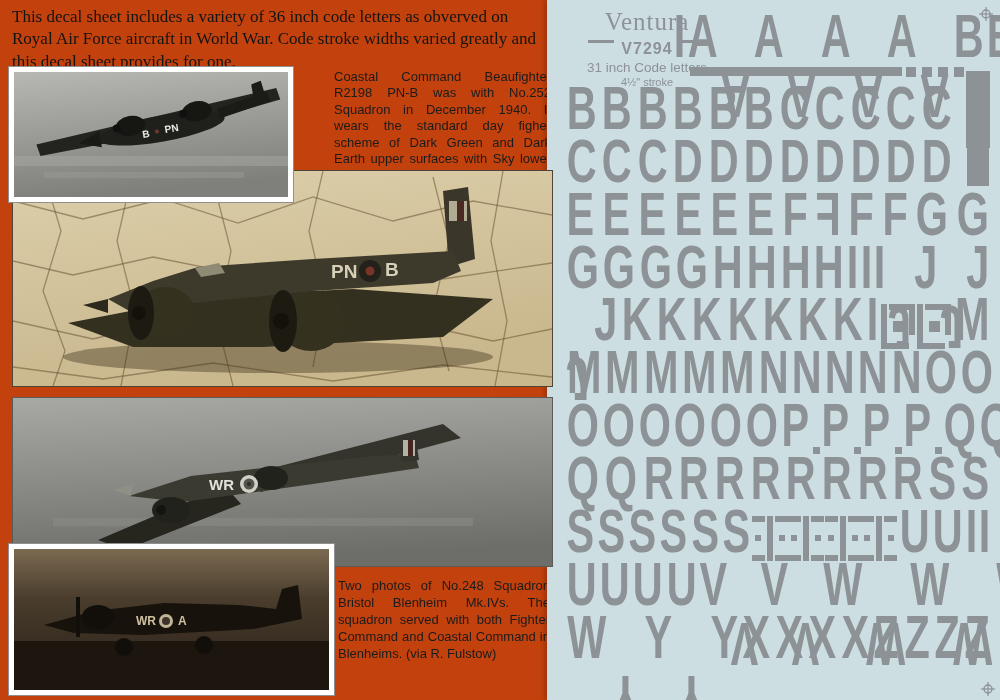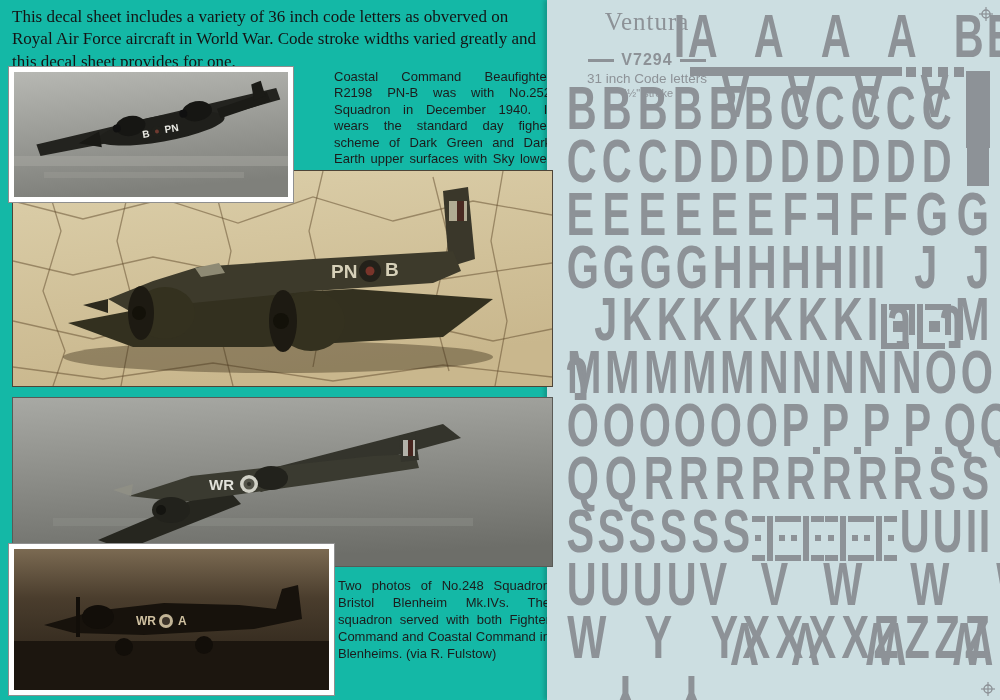--- a/index.html
+++ b/index.html
@@ -2,21 +2,21 @@
 <html style="--ink: #8d9297; --sheet-bg: #ccdee1;"><head>
 <meta charset="utf-8">
 <style>
   :root{ --ink:#8d9297; --sheet-bg:#ccdee1; }
   html,body{margin:0;padding:0;}
   body{width:1000px;height:700px;overflow:hidden;background:#ffffff;
        font-family:"Liberation Sans",sans-serif;position:relative;}
   .page{position:absolute;inset:0;}
 
   
-  .left{position:absolute;left:0;top:0;width:547px;height:700px;background:#14b8a6;}
+  .left{position:absolute;left:0;top:0;width:547px;height:700px;background:#c2410c;}
   .intro{position:absolute;left:12px;top:6px;width:526px;margin:0;
          font-family:"Liberation Serif",serif;font-size:17px;line-height:1.32;color:#141414;}
   .caption{position:absolute;font-size:13px;line-height:16.4px;color:#1c1c1c;
            text-align:justify;text-align-last:left;}
   .c1{left:334px;top:69px;width:217px;}
   .c2{left:338px;top:577px;width:212px;line-height:17px;}
 
   figure.photo{position:absolute;margin:0;box-sizing:border-box;overflow:hidden;}
   figure.photo svg{display:block;}
   .p1{left:8px;top:66px;width:286px;height:137px;background:#fff;border:1px solid #8f8f8f;
@@ -24,21 +24,21 @@
   .p2{left:12px;top:170px;width:541px;height:217px;border:1px solid #4e4538;z-index:1;}
   .p3{left:12px;top:397px;width:541px;height:170px;border:1px solid #5a5a56;z-index:1;}
   .p4{left:8px;top:543px;width:327px;height:153px;background:#fff;border:1px solid #8f8f8f;
       padding:5px;z-index:3;}
 
   
   .sheet{position:absolute;left:547px;top:0;width:453px;height:700px;
          background:var(--sheet-bg);box-shadow:-3px 0 4px rgba(0,0,0,.18);}
   .logo{position:absolute;left:0;top:8px;width:200px;text-align:center;color:var(--ink);}
   .brand{font-family:"Liberation Serif",serif;font-size:25px;letter-spacing:1px;}
-  .code-line{display:flex;align-items:center;justify-content:center;gap:7px;margin-top:15px;}
+  .code-line{display:flex;align-items:flex-start;justify-content:center;gap:7px;margin-top:4px;}
   .code-line .dash{display:inline-block;width:26px;height:3px;background:var(--ink);}
   .pcode{font-size:16px;font-weight:bold;letter-spacing:1px;}
   .ptitle{font-size:13.5px;margin-top:2px;}
   .psub{font-size:11px;margin-top:1px;}
 
   .sheet-rows{position:absolute;left:18px;top:20px;width:426px;}
   .row{height:52.9px;display:flex;justify-content:space-between;align-items:flex-end;
        font-size:46px;font-weight:bold;color:var(--ink);white-space:nowrap;}
   .row:first-child{height:46px;margin-bottom:19px;padding-left:108px;}
   .row:nth-child(2),.row:nth-child(3){padding-right:38px;}

